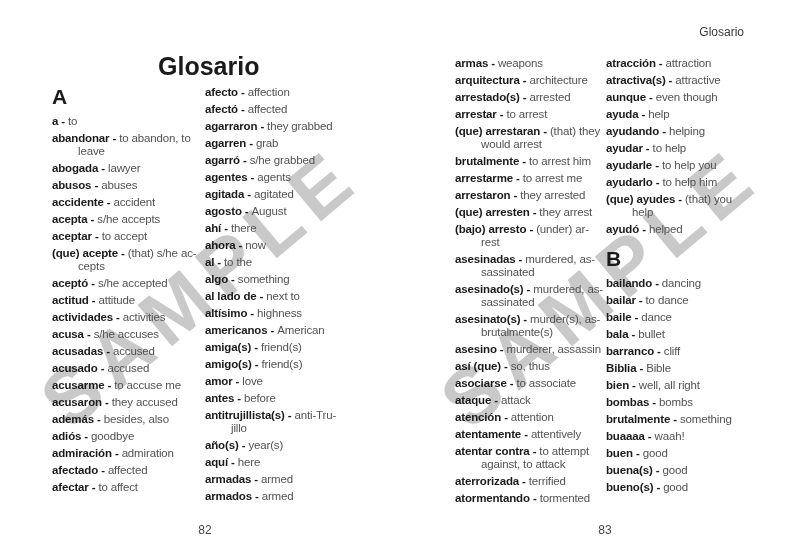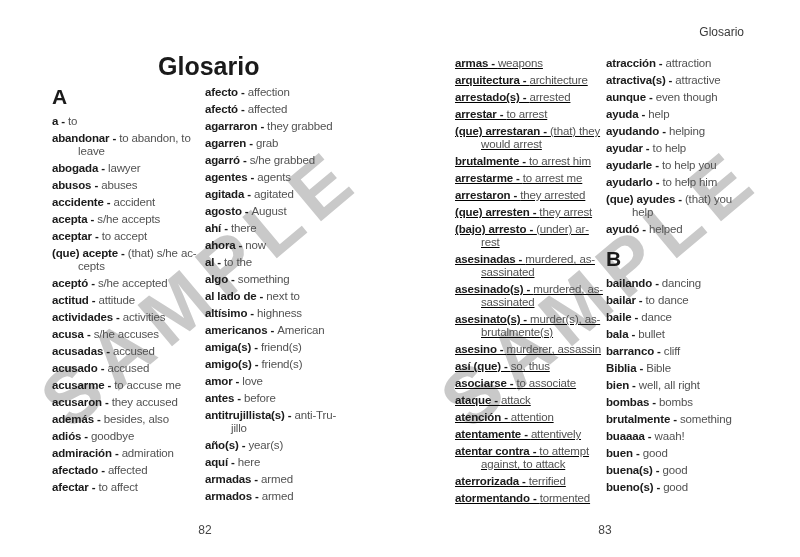--- a/index.html
+++ b/index.html
@@ -31,21 +31,21 @@
     font-size:12px; color:#3a3a3a;
   }
   .pagenum {
     position:absolute; top:523px; left:7px; width:396px; z-index:1;
     text-align:center; font-size:12px; color:#454545;
   }
 
   .col { position:absolute; z-index:1; }
   .col1 { left:52px;  top:86px; width:154px; }
   .col2 { left:205px; top:86px; width:168px; }
-  .col3 { left:55px;  top:57px; width:165px;text-decoration:underline; }
+  .col3 { left:55px;  top:57px; width:165px; }
   .col4 { left:206px; top:57px; width:165px; }
 
   .letter {
     font-size:21px; font-weight:bold; color:#1b1b1b;
     line-height:22px; margin:0 0 7px 0;
   }
   .col .letter:not(:first-child) { margin-top:12px; }
 
   .entry {
     font-size:11.5px; line-height:13px; letter-spacing:-0.15px;

